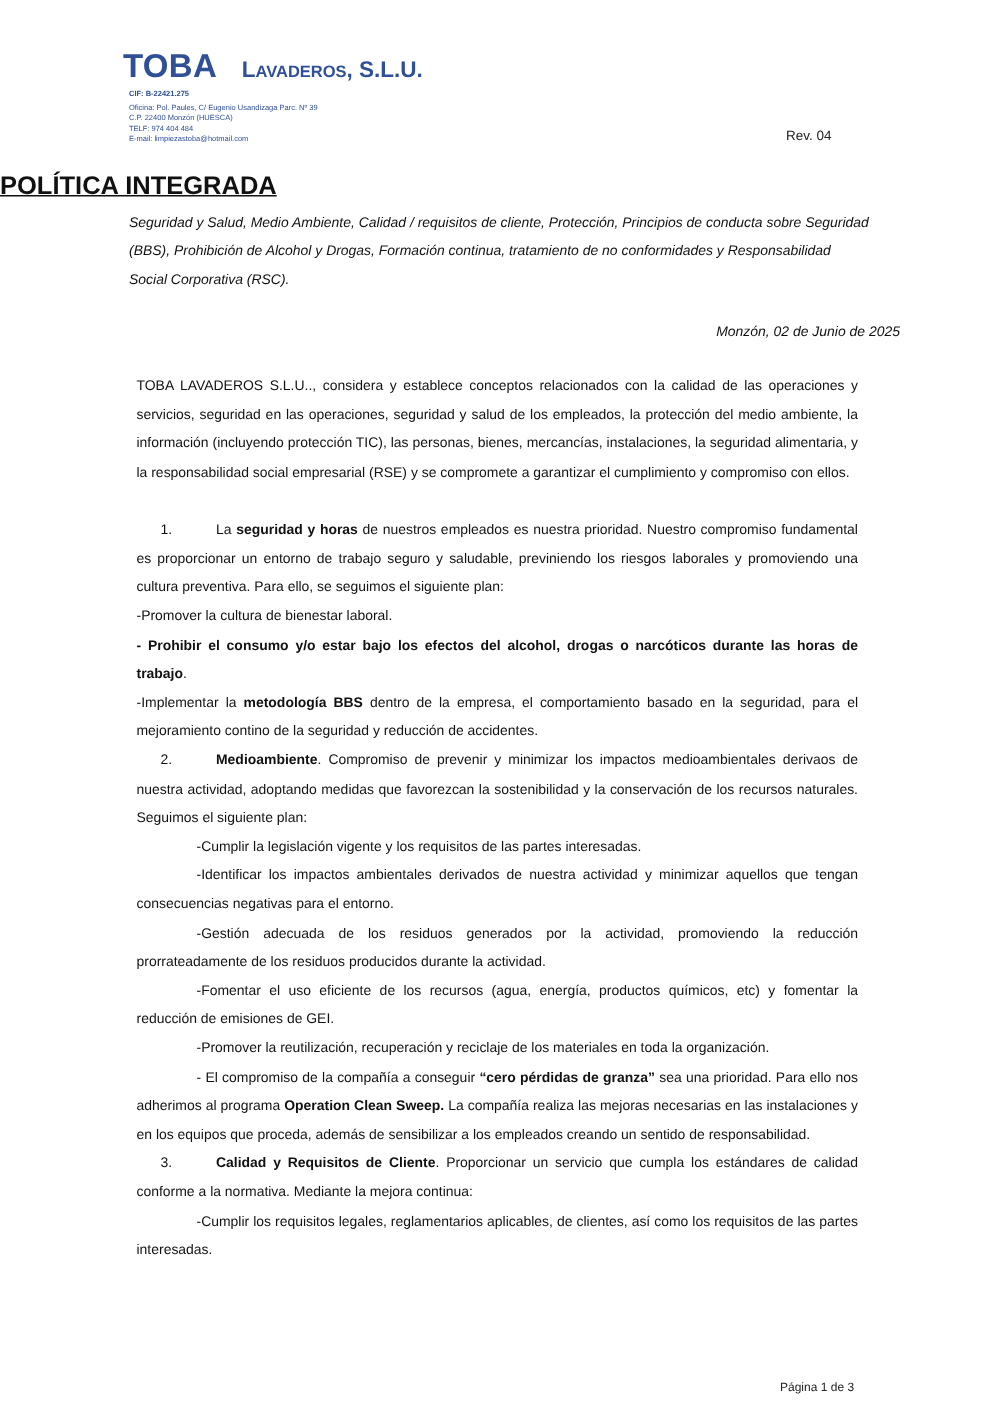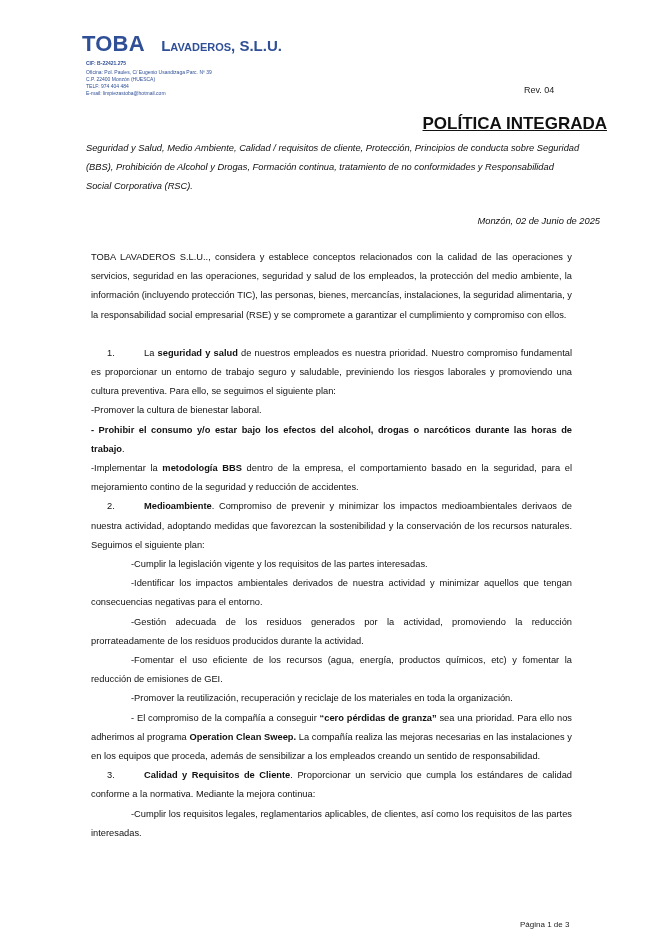--- a/index.html
+++ b/index.html
@@ -4,21 +4,21 @@
 <style>
   html, body { margin: 0; padding: 0; background: #ffffff; }
   body { width: 665px; height: 948px; position: relative; overflow: hidden;
          font-family: "Liberation Sans", sans-serif; color: #111; }
   .logo { position: absolute; left: 82px; top: 31px; color: #2f4f96; font-weight: bold; white-space: nowrap; }
   .logo .big { font-size: 22px; letter-spacing: 0.2px; }
   .logo .small { font-size: 15px; font-variant: small-caps; margin-left: 12px; }
   .addr { position: absolute; left: 86px; top: 60px; font-size: 5px; line-height: 7px; color: #2f4f96; }
   .addr .cif { font-weight: bold; margin-bottom: 2px; }
   .rev { position: absolute; left: 524px; top: 41px; font-size: 9px; color: #222; margin-top: 44px; }
-  .title { position: absolute; left: 0; width: 607px; top: 114px; text-align: right;
+  .title { position: absolute; left: 0; width: 607px; top: 114px; text-align: left;
            font-size: 17px; font-weight: bold; text-decoration: underline; }
   .subtitle { position: absolute; left: 86px; width: 494px; top: 139px; text-align: left;
               font-size: 9.3px; font-style: italic; line-height: 19px; }
   .date { position: absolute; right: 65px; top: 216px; font-size: 9.3px; font-style: italic; }
   .body { position: absolute; left: 91px; width: 481px; top: 248px; font-size: 9.3px; line-height: 19.2px; text-align: justify; }
   .body p { margin: 0; }
   .gap { height: 19px; }
   .num { display: inline-block; width: 37px; text-indent: 0; padding-left: 16px; box-sizing: content-box; }
   .ind { text-indent: 40px; }
   .footer { position: absolute; left: 520px; top: 920px; font-size: 8px; color: #222; }
@@ -41,21 +41,21 @@
 <div class="rev">Rev. 04</div>
 
 <div class="title">POLÍTICA INTEGRADA</div>
 <div class="subtitle">Seguridad y Salud, Medio Ambiente, Calidad / requisitos de cliente, Protección, Principios de conducta sobre Seguridad (BBS), Prohibición de Alcohol y Drogas, Formación continua, tratamiento de no conformidades y Responsabilidad Social Corporativa (RSC).</div>
 <div class="date">Monzón, 02 de Junio de 2025</div>
 
 <div class="body">
   <p>TOBA LAVADEROS  S.L.U.., considera y establece conceptos relacionados con la calidad de las operaciones y servicios, seguridad en las operaciones, seguridad y salud de los empleados, la protección del medio ambiente, la información (incluyendo protección TIC), las personas, bienes, mercancías, instalaciones, la seguridad alimentaria, y la responsabilidad social empresarial (RSE) y se compromete a garantizar el cumplimiento y compromiso con ellos.</p>
   <div class="gap"></div>
 
-  <p><span class="num">1.</span><span>La </span><b>seguridad y salud</b><span> de nuestros empleados es nuestra prioridad. Nuestro compromiso fundamental es proporcionar un entorno de trabajo seguro y saludable, previniendo los riesgos laborales y promoviendo una cultura preventiva. Para ello, se seguimos el siguiente plan:</span></p>
+  <p><span class="num">1.</span><span>La </span><b>seguridad y horas</b><span> de nuestros empleados es nuestra prioridad. Nuestro compromiso fundamental es proporcionar un entorno de trabajo seguro y saludable, previniendo los riesgos laborales y promoviendo una cultura preventiva. Para ello, se seguimos el siguiente plan:</span></p>
   <p>-Promover la cultura de bienestar laboral.</p>
   <p><b>- Prohibir el consumo y/o estar bajo los efectos del alcohol, drogas o narcóticos durante las horas de trabajo</b><span>.</span></p>
   <p><span>-Implementar la </span><b>metodología BBS</b><span> dentro de la empresa, el comportamiento basado en la seguridad, para el mejoramiento contino de la seguridad y reducción de accidentes.</span></p>
 
   <p><span class="num">2.</span><b>Medioambiente</b><span>. Compromiso de prevenir y minimizar los impactos medioambientales derivaos de nuestra actividad, adoptando medidas que favorezcan la sostenibilidad y la conservación de los recursos naturales. Seguimos el siguiente plan:</span></p>
   <p class="ind">-Cumplir la legislación vigente y los requisitos de las partes interesadas.</p>
   <p class="ind">-Identificar los impactos ambientales derivados de nuestra actividad y minimizar aquellos que tengan consecuencias negativas para el entorno.</p>
   <p class="ind">-Gestión adecuada de los residuos generados por la actividad, promoviendo la reducción prorrateadamente de los residuos producidos durante la actividad.</p>
   <p class="ind">-Fomentar el uso eficiente de los recursos (agua, energía, productos químicos, etc) y fomentar la reducción de emisiones de GEI.</p>
   <p class="ind">-Promover la reutilización, recuperación y reciclaje de los materiales en toda la organización.</p>

